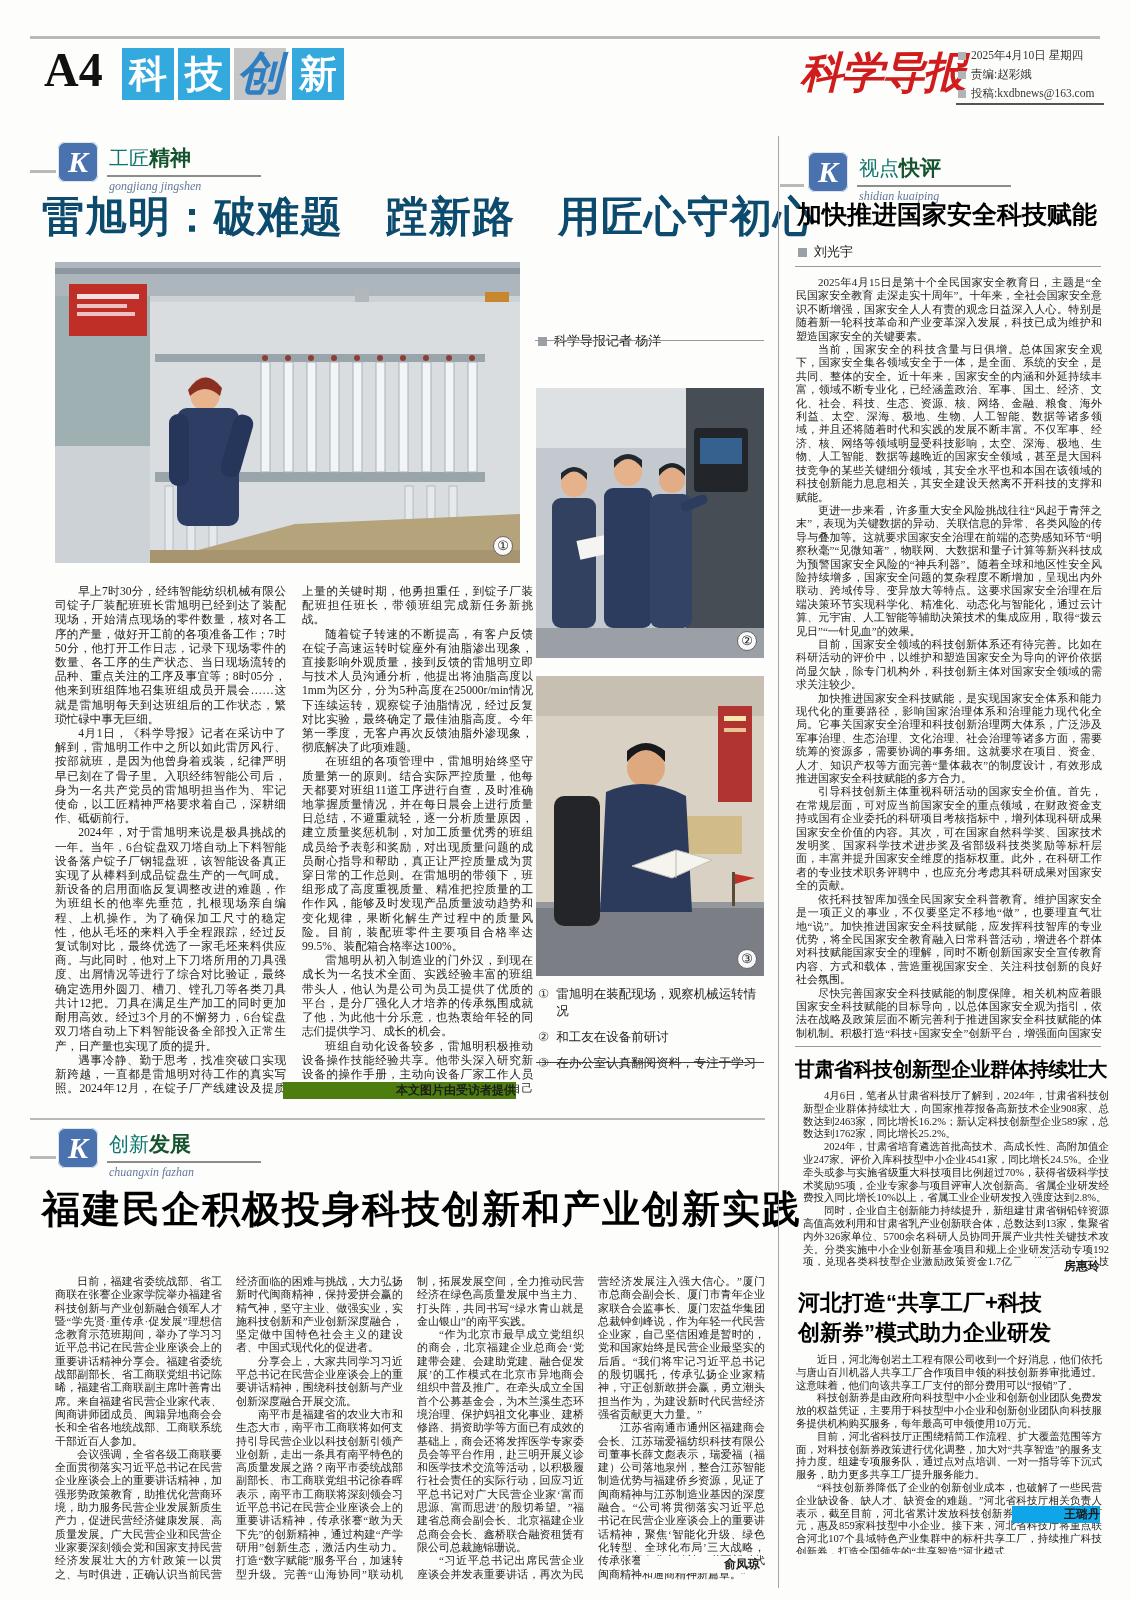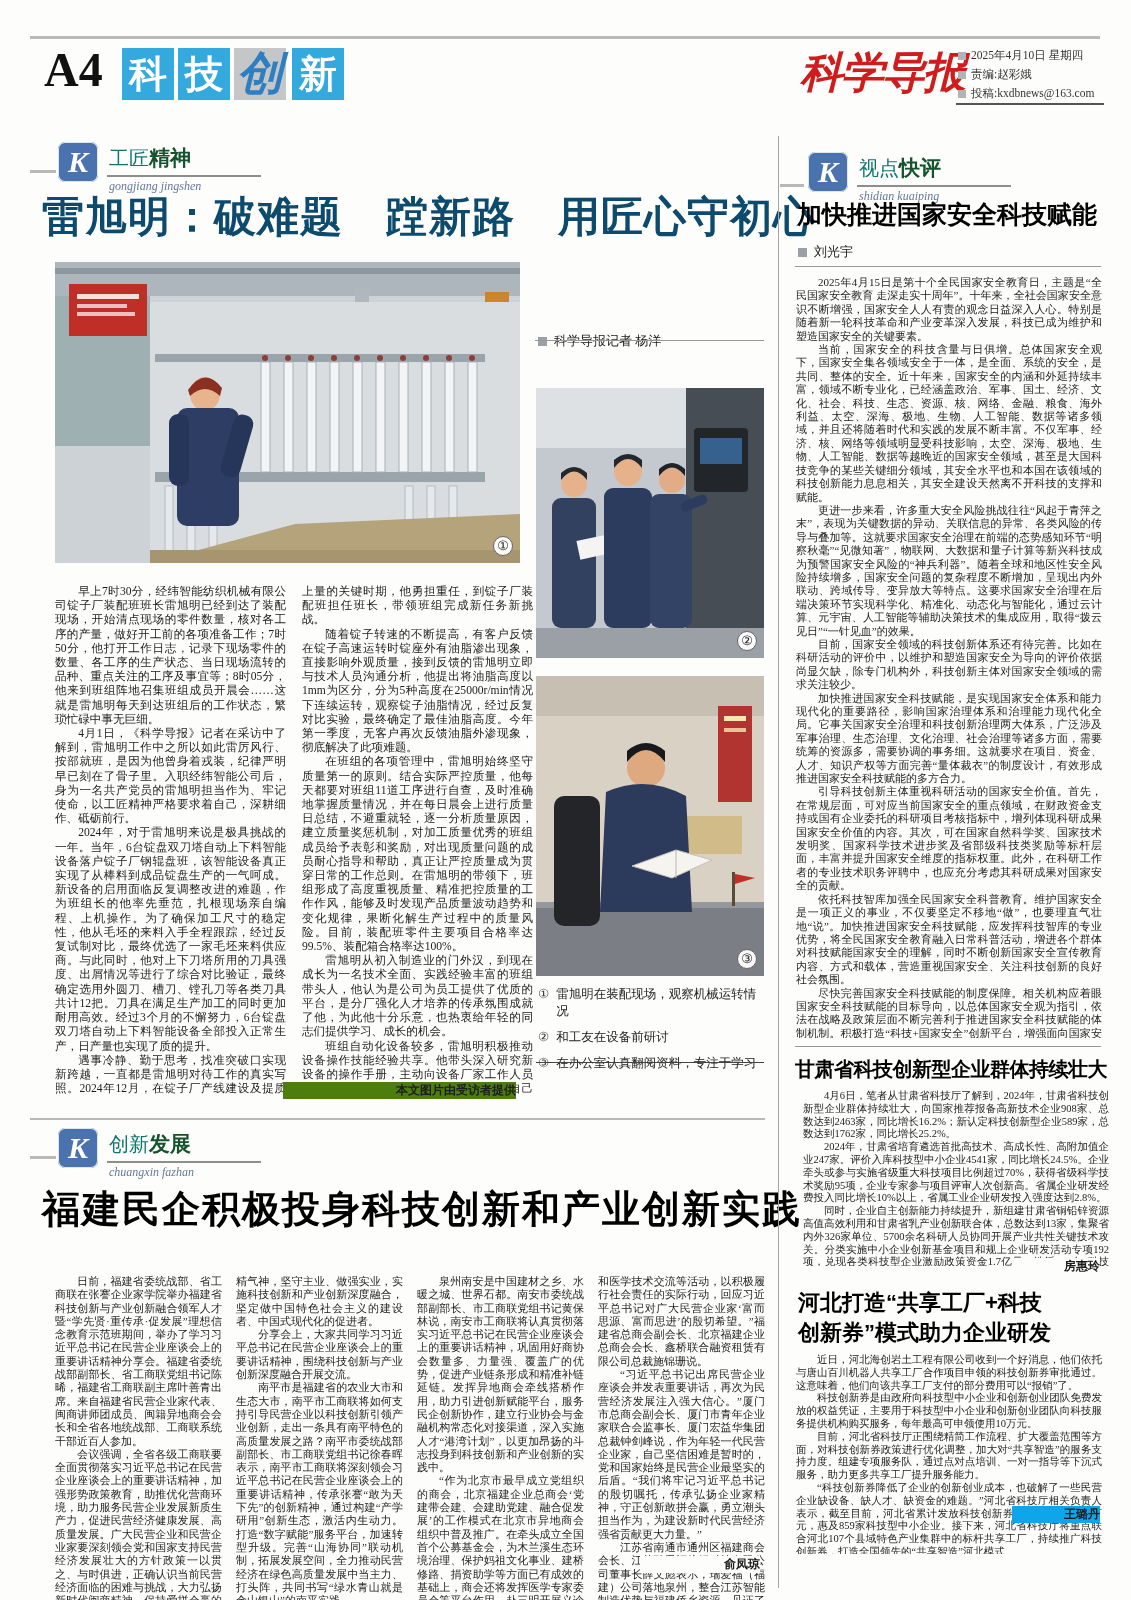--- a/index.html
+++ b/index.html
@@ -246,21 +246,20 @@
     <div class="trow"><span class="t-black">创新</span><span class="t-blue">发展</span></div>
     <div class="pinyin">chuangxin  fazhan</div>
   </div>
 </div>
 <div class="h-fujian">福建民企积极投身科技创新和产业创新实践</div>
 <div class="flow flow4" style="left:55px;top:1252px;width:710px;height:336px;margin-top:23px;">
     <p class="para">日前，福建省委统战部、省工商联在张謇企业家学院举办福建省科技创新与产业创新融合领军人才暨“学先贤·重传承·促发展”理想信念教育示范班期间，举办了学习习近平总书记在民营企业座谈会上的重要讲话精神分享会。福建省委统战部副部长、省工商联党组书记陈晞，福建省工商联副主席叶善青出席。来自福建省民营企业家代表、闽商讲师团成员、闽籍异地商会会长和全省各地统战部、工商联系统干部近百人参加。</p>
     <p class="para">会议强调，全省各级工商联要全面贯彻落实习近平总书记在民营企业座谈会上的重要讲话精神，加强形势政策教育，助推优化营商环境，助力服务民营企业发展新质生产力，促进民营经济健康发展、高质量发展。广大民营企业和民营企业家要深刻领会党和国家支持民营经济发展壮大的方针政策一以贯之、与时俱进，正确认识当前民营经济面临的困难与挑战，大力弘扬新时代闽商精神，保持爱拼会赢的精气神，坚守主业、做强实业，实施科技创新和产业创新深度融合，坚定做中国特色社会主义的建设者、中国式现代化的促进者。</p>
     <p class="para">分享会上，大家共同学习习近平总书记在民营企业座谈会上的重要讲话精神，围绕科技创新与产业创新深度融合开展交流。</p>
     <p class="para">南平市是福建省的农业大市和生态大市，南平市工商联将如何支持引导民营企业以科技创新引领产业创新，走出一条具有南平特色的高质量发展之路？南平市委统战部副部长、市工商联党组书记徐春晖表示，南平市工商联将深刻领会习近平总书记在民营企业座谈会上的重要讲话精神，传承张謇“敢为天下先”的创新精神，通过构建“产学研用”创新生态，激活内生动力。打造“数字赋能”服务平台，加速转型升级。完善“山海协同”联动机制，拓展发展空间，全力推动民营经济在绿色高质量发展中当主力、打头阵，共同书写“绿水青山就是金山银山”的南平实践。</p>
-    <p class="para">泉州南安是中国建材之乡、水暖之城、世界石都。南安市委统战部副部长、市工商联党组书记黄保林说，南安市工商联将认真贯彻落实习近平总书记在民营企业座谈会上的重要讲话精神，巩固用好商协会数量多、力量强、覆盖广的优势，促进产业链条形成和精准补链延链。发挥异地商会牵线搭桥作用，助力引进创新赋能平台，服务民企创新协作，建立行业协会与金融机构常态化对接渠道，深入实施人才“港湾计划”，以更加昂扬的斗志投身到科技创新和产业创新的实践中。</p>
     <p class="para">“作为北京市最早成立党组织的商会，北京福建企业总商会‘党建带会建、会建助党建、融合促发展’的工作模式在北京市异地商会组织中普及推广。在牵头成立全国首个公募基金会，为木兰溪生态环境治理、保护妈祖文化事业、建桥修路、捐资助学等方面已有成效的基础上，商会还将发挥医学专家委员会等平台作用，赴三明开展义诊和医学技术交流等活动，以积极履行社会责任的实际行动，回应习近平总书记对广大民营企业家‘富而思源、富而思进’的殷切希望。”福建省总商会副会长、北京福建企业总商会会长、鑫桥联合融资租赁有限公司总裁施锦珊说。</p>
     <p class="para">“习近平总书记出席民营企业座谈会并发表重要讲话，再次为民营经济发展注入强大信心。”厦门市总商会副会长、厦门市青年企业家联合会监事长、厦门宏益华集团总裁钟剑峰说，作为年轻一代民营企业家，自己坚信困难是暂时的，党和国家始终是民营企业最坚实的后盾。“我们将牢记习近平总书记的殷切嘱托，传承弘扬企业家精神，守正创新敢拼会赢，勇立潮头担当作为，为建设新时代民营经济强省贡献更大力量。”</p>
     <p class="para">江苏省南通市通州区福建商会会长、江苏瑞爱福纺织科技有限公司董事长薛文彪表示，瑞爱福（福建）公司落地泉州，整合江苏智能制造优势与福建侨乡资源，见证了闽商精神与江苏制造业基因的深度融合。“公司将贯彻落实习近平总书记在民营企业座谈会上的重要讲话精神，聚焦‘智能化升级、绿色化转型、全球化布局’三大战略，传承张謇企业家精神，书写新时代闽商精神和通商精神新篇章。”</p>
   </div>
 <div class="author" style="left:640px;top:1556px;width:120px;background:#fdfdfb;">俞凤琼</div>
 
 <div class="vline" style="left:778px;top:136px;height:1452px;"></div>
 
 <div class="lead" style="left:780px;top:184px;width:24px;"></div>
 <div class="badge" style="left:808px;top:152px;">

